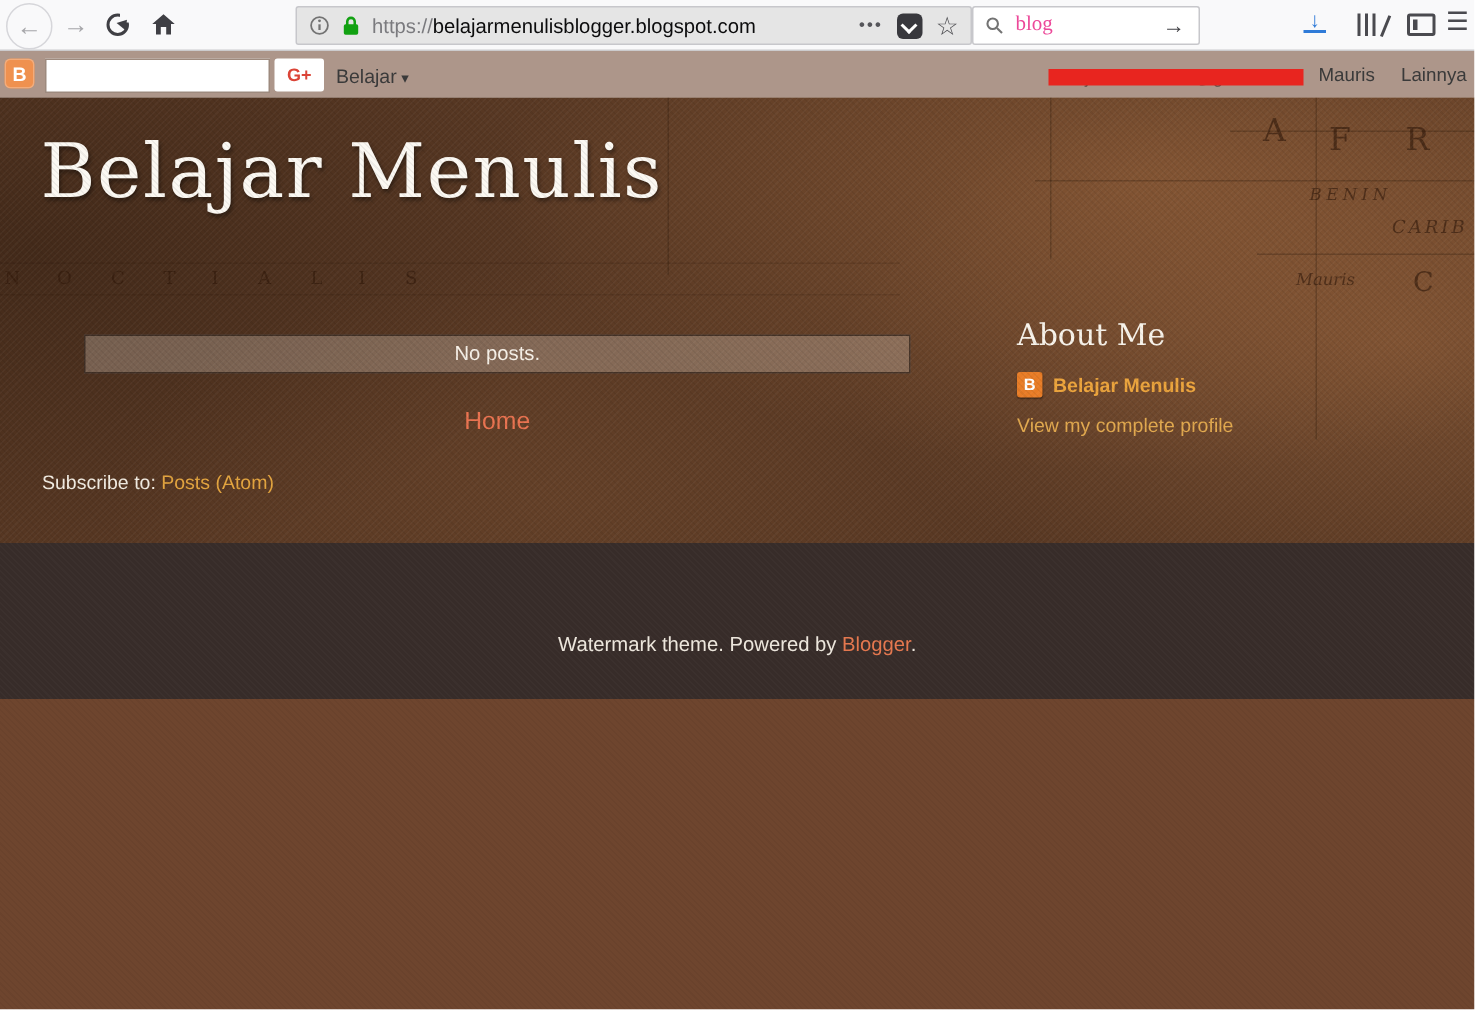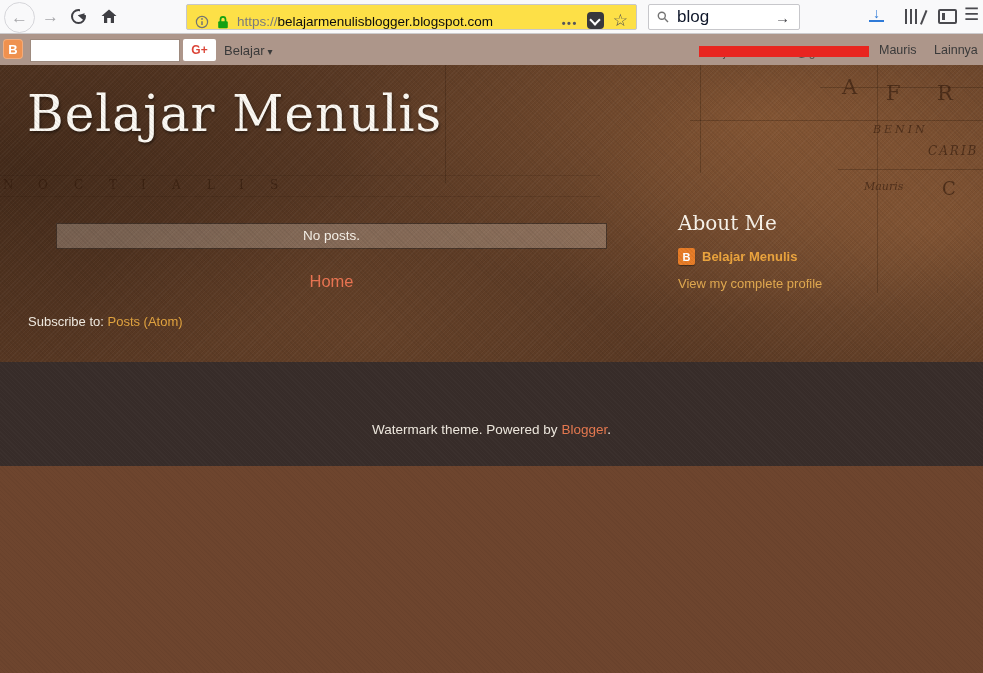--- a/index.html
+++ b/index.html
@@ -11,35 +11,35 @@
            border-bottom:1px solid #cccbcd;}
   .nav-btn{position:absolute;top:2px;width:29px;height:29px;display:flex;align-items:center;
            justify-content:center;font-size:17px;color:#44444a;cursor:pointer;}
   .nav-btn.back{left:4px;border:1px solid #d6d6da;border-radius:50%;color:#a7a7aa;background:#f9f9fa;}
   .nav-btn.fwd{left:36px;color:#a7a7aa;}
   .refresh-glyph{position:relative;width:11px;height:11px;border:2px solid #3f3f44;border-radius:50%;}
   .refresh-glyph::before{content:"";position:absolute;right:-3px;top:-3px;width:7px;height:7px;
            background:#f9f9fa;}
   .refresh-glyph::after{content:"";position:absolute;right:-4px;top:-2px;
            border:4px solid transparent;border-bottom:6px solid #3f3f44;transform:rotate(40deg);}
-  .urlbar{position:absolute;left:186px;top:4px;width:449px;height:24px;background:#fde047;
-          border:1px solid #c7c7cb;border-radius:2px;display:flex;align-items:flex-end;}
+  .urlbar{position:absolute;left:197px;top:4px;width:449px;height:24px;background:#e5e5e5;
+          border:1px solid #c7c7cb;border-radius:2px;display:flex;align-items:center;}
   .url-text{margin-left:8px;font-size:13.5px;white-space:nowrap;}
   .url-scheme{color:#7a7a7e;}
   .url-host{color:#0c0c0d;}
   .flexspace{flex:1;}
   .dots-icon{font-size:11px;letter-spacing:1.5px;color:#55555a;margin-right:9px;font-weight:bold;}
   .pocket-icon{width:17px;height:17px;background:#38383d;border-radius:4px;position:relative;margin-right:9px;}
   .pocket-icon::after{content:"";position:absolute;left:4.5px;top:4px;width:6px;height:6px;
           border-left:2px solid #fff;border-bottom:2px solid #fff;transform:rotate(-45deg);}
   .star-icon{font-size:17px;color:#4c4c50;margin-right:8px;line-height:1;}
   .searchbar{position:absolute;left:648px;top:4px;width:150px;height:24px;background:#fff;
           border:1px solid #c7c7cb;border-radius:2px;display:flex;align-items:center;}
-  .searchbar input{border:none;outline:none;font-size:17px;color:#0f172a;width:80px;
-          font-family:Liberation Sans, sans-serif;background:transparent;}
+  .searchbar input{border:none;outline:none;font-size:14px;color:#ec4899;width:80px;
+          font-family:Liberation Serif, serif;background:transparent;}
   .search-go{font-size:15px;color:#3f3f44;margin-right:9px;}
   .tool-icon{position:absolute;cursor:pointer;}
   .download-icon{left:869px;top:6px;width:15px;text-align:center;color:#2f7bd8;font-weight:bold;
           font-size:14px;line-height:14px;}
   .download-icon i{display:block;height:2px;background:#2f7bd8;margin-top:0px;}
   .library-icon{left:905px;top:8px;display:flex;align-items:flex-end;height:16px;}
   .library-icon b{display:inline-block;width:2px;height:15px;background:#4a4a4f;margin-right:3px;}
   .library-icon b.slant{transform:rotate(22deg);transform-origin:bottom left;}
   .sidebar-icon{left:938px;top:9px;width:15px;height:11px;border:2px solid #4a4a4f;border-radius:2px;}
   .sidebar-icon::before{content:"";position:absolute;left:2px;top:2px;bottom:2px;width:3px;background:#4a4a4f;}

